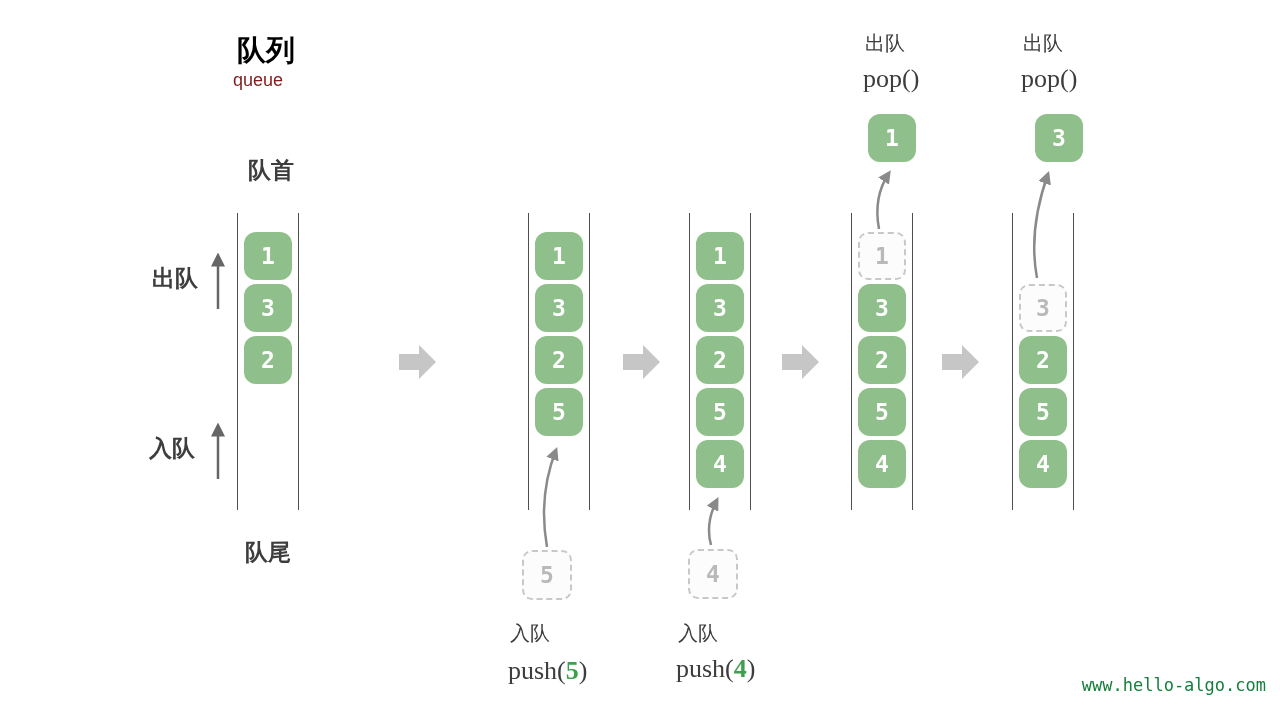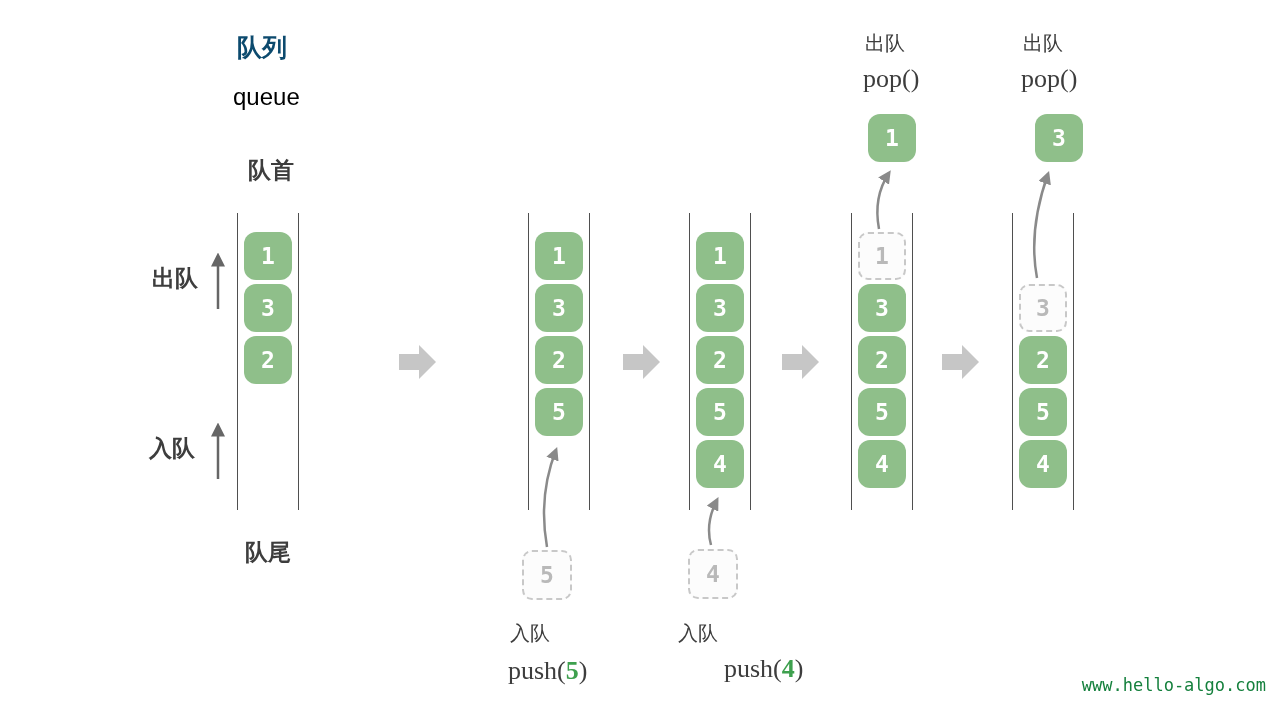--- a/index.html
+++ b/index.html
@@ -1,22 +1,22 @@
 <!DOCTYPE html>
 <html><head>
 <meta charset="utf-8">
 <style>
   html,body { margin:0; padding:0; background:#ffffff; }
   .canvas {
     position:relative; width:1280px; height:720px; background:#ffffff;
     font-family:"Liberation Sans", sans-serif; overflow:hidden;
   }
   .abs { position:absolute; }
-  .title-zh { font-size:25px; font-weight:bold; color:#0c4a6e; }
-  .title-en { font-size:24px; color:#000000;margin-top:13px; }
+  .title-zh { font-size:29px; font-weight:bold; color:#000000; }
+  .title-en { font-size:18px; color:#7f1d1d; }
   .cn-bold { font-size:23px; font-weight:bold; color:#3d3d3d; }
   .cn { font-size:20px; color:#3d3d3d; }
   .code { font-family:Liberation Serif, serif; font-size:26px; color:#3d3d3d; white-space:pre; }
   .code .arg { color:#3ea04e; font-weight:bold; }
   .qcol {
     position:absolute; top:213px; width:62px; height:297px; box-sizing:border-box;
     border-left:1.5px solid #4f4f4f; border-right:1.5px solid #4f4f4f;
   }
   .cell {
     position:absolute; width:48px; height:48px; background:#8fbf8a; border-radius:12px;
@@ -111,17 +111,17 @@
   <div class="cell" style="left:1019px; top:388px;">5</div>
   <div class="cell" style="left:1019px; top:440px;">4</div>
   <div class="cell" style="left:1035px; top:114px;">3</div>
   <div class="abs cn" style="left:1023px; top:30px;">出队</div>
   <div class="abs code" style="left:1021px; top:64px;">pop()</div>
 
   <div class="abs cn" style="left:510px; top:620px;">入队</div>
   <div class="abs code" style="left:508px; top:656px;"><span>push(</span><span class="arg">5</span><span>)</span></div>
 
   <div class="abs cn" style="left:678px; top:620px;">入队</div>
-  <div class="abs code" style="left:676px; top:654px;margin-left:48px;"><span>push(</span><span class="arg">4</span><span>)</span></div>
+  <div class="abs code" style="left:676px; top:654px;"><span>push(</span><span class="arg">4</span><span>)</span></div>
 
   <div class="watermark">www.hello-algo.com</div>
 
 </div>
 
 </body></html>

